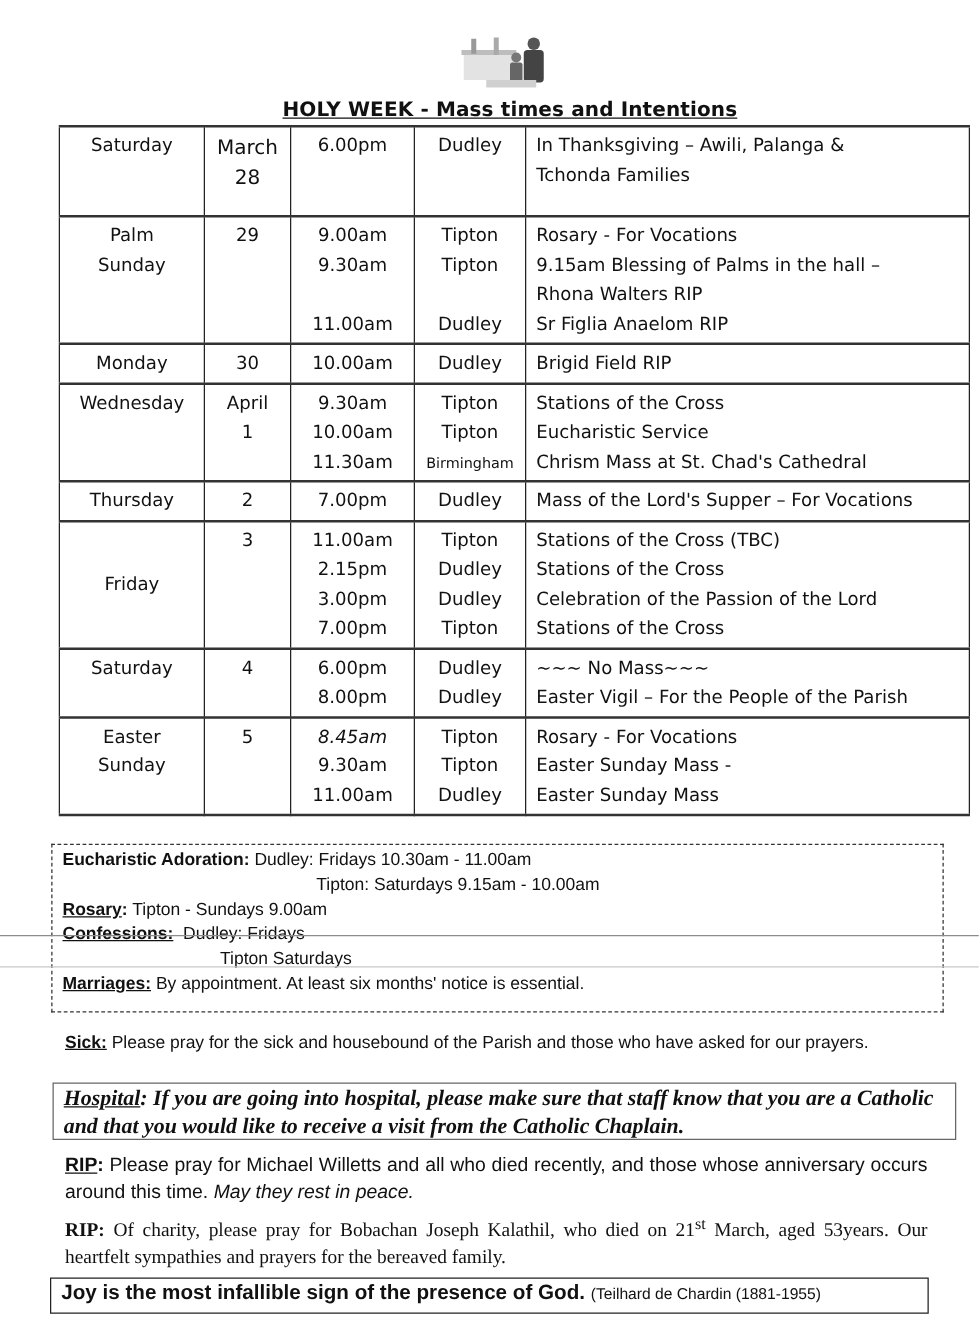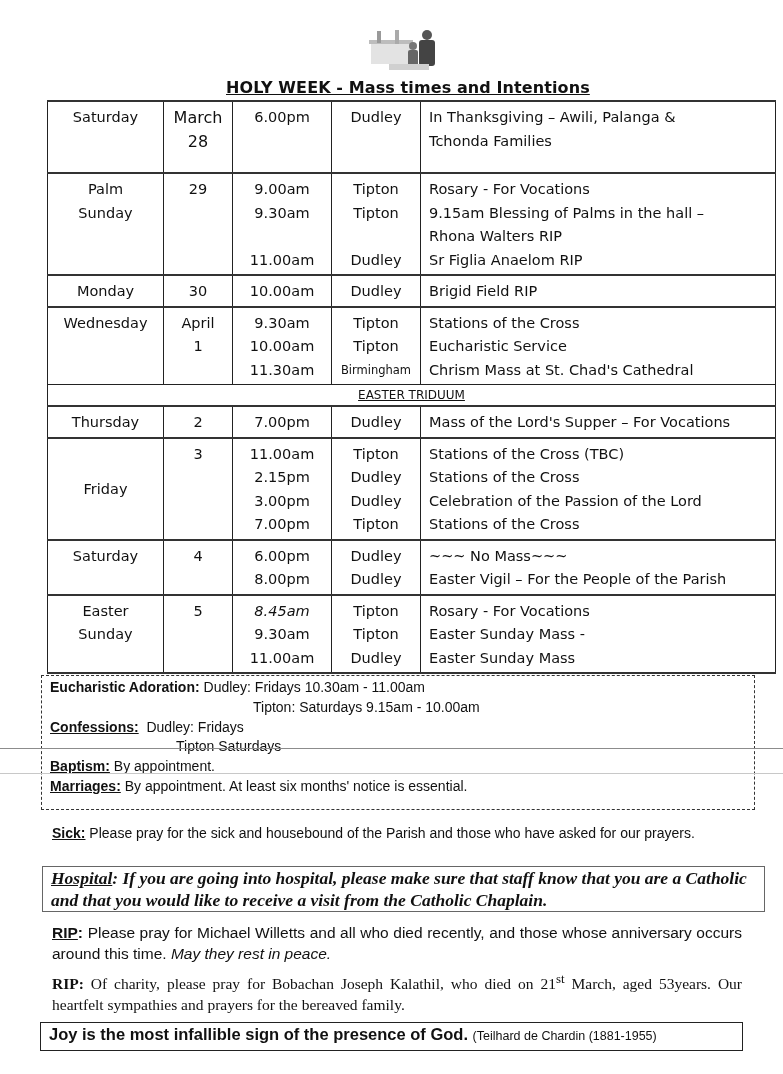--- a/index.html
+++ b/index.html
@@ -123,23 +123,20 @@
           <div style="min-height: 23.5px;">Tipton</div>
           <div style="min-height: 23.5px;">Tipton</div>
           <div class="xs" style="min-height: 23.5px;">Birmingham</div>
         </td>
         <td class="intent">
           <div style="min-height: 23.5px;">Stations of the Cross</div>
           <div style="min-height: 23.5px;">Eucharistic Service</div>
           <div style="min-height: 23.5px;">Chrism Mass at St. Chad's Cathedral</div>
         </td>
       </tr>
-      <tr class="triduum">
-        <td colspan="5"><span>EASTER TRIDUUM</span></td>
-      </tr>
       <tr class="grp">
         <td class="day" style="white-space: pre-line;">Thursday</td>
         <td class="date" style="white-space: pre-line;">2</td>
         <td class="time">
           <div style="min-height: 23.5px;">7.00pm</div>
         </td>
         <td class="place">
           <div style="min-height: 23.5px;">Dudley</div>
         </td>
         <td class="intent">
@@ -203,23 +200,23 @@
           <div style="min-height: 23.5px;">Easter Sunday Mass -</div>
           <div style="min-height: 23.5px;">Easter Sunday Mass</div>
         </td>
       </tr>
     </tbody>
 </table>
 
 <div class="info-box arial">
   <div><b class="lbl-plain">Eucharistic Adoration:</b> <span>Dudley: Fridays 10.30am - 11.00am</span></div>
   <div style="padding-left:203px">Tipton: Saturdays 9.15am - 10.00am</div>
+  <div><b>Rosary</b><b class="lbl-plain">:</b> <span>Tipton - Sundays 9.00am</span></div>
   <div><b>Confessions:</b>&nbsp; <span>Dudley: Fridays</span></div>
   <div style="padding-left:126px">Tipton Saturdays</div>
-  <div><b>Baptism:</b> <span>By appointment.</span></div>
   <div><b>Marriages:</b> <span>By appointment. At least six months' notice is essential.</span></div>
 </div>
 <div class="scan-line" style="top:748px"></div>
 <div class="scan-line" style="top:773px; background:#c8c8c8"></div>
 
 <div class="sick arial"><b><u>Sick:</u></b> <span>Please pray for the sick and housebound of the Parish and those who have asked for our prayers.</span></div>
 
 <div class="hospital times"><u>Hospital</u><span>: If you are going into hospital, please make sure that staff know that you are a Catholic and that you would like to receive a visit from the Catholic Chaplain.</span></div>
 
 <div class="rip1 arial"><b><u>RIP</u>:</b> <span>Please pray for Michael Willetts and all who died recently, and those whose anniversary occurs around this time.</span> <i>May they rest in peace.</i></div>

